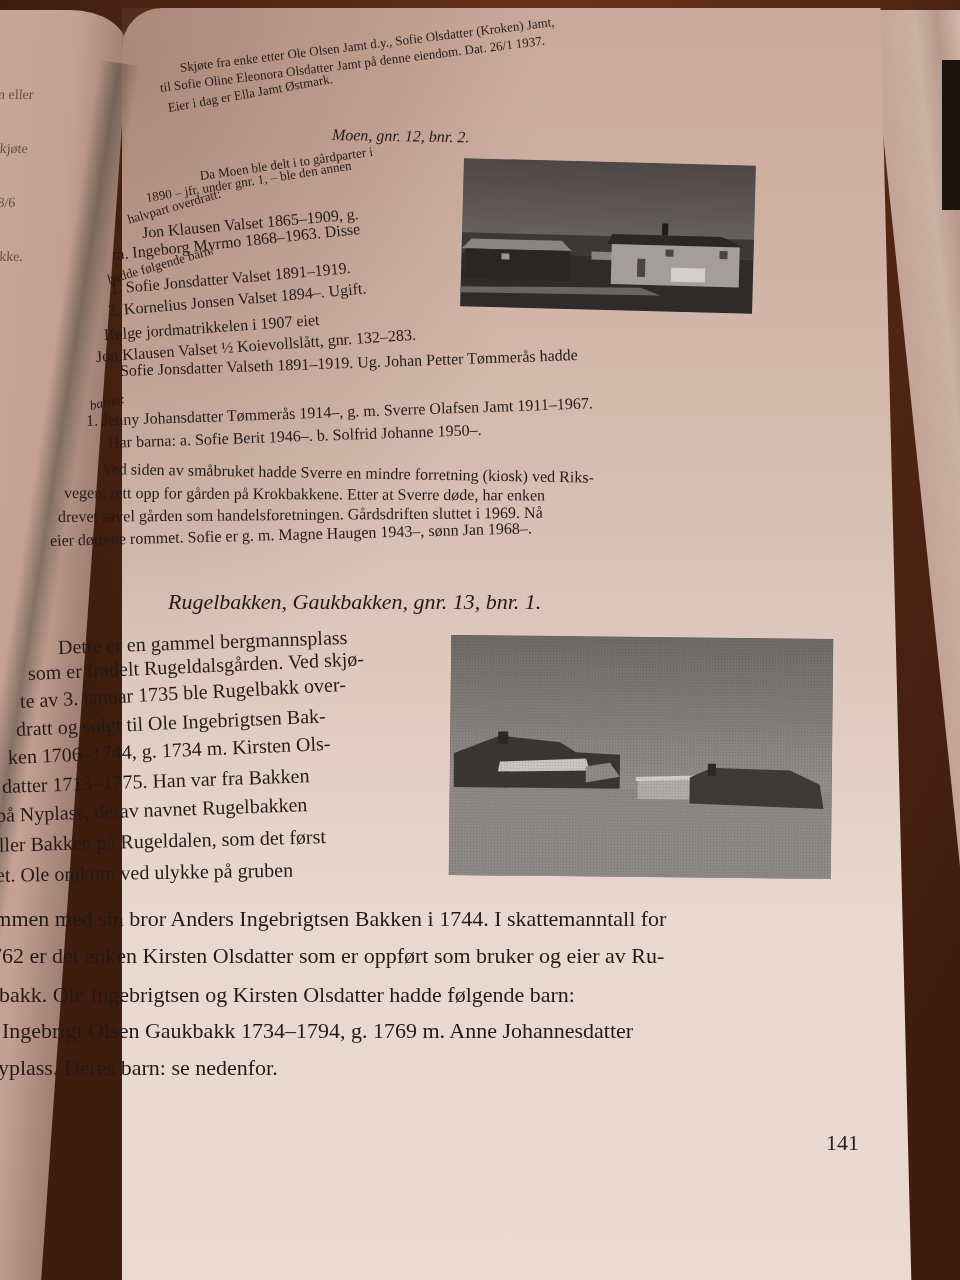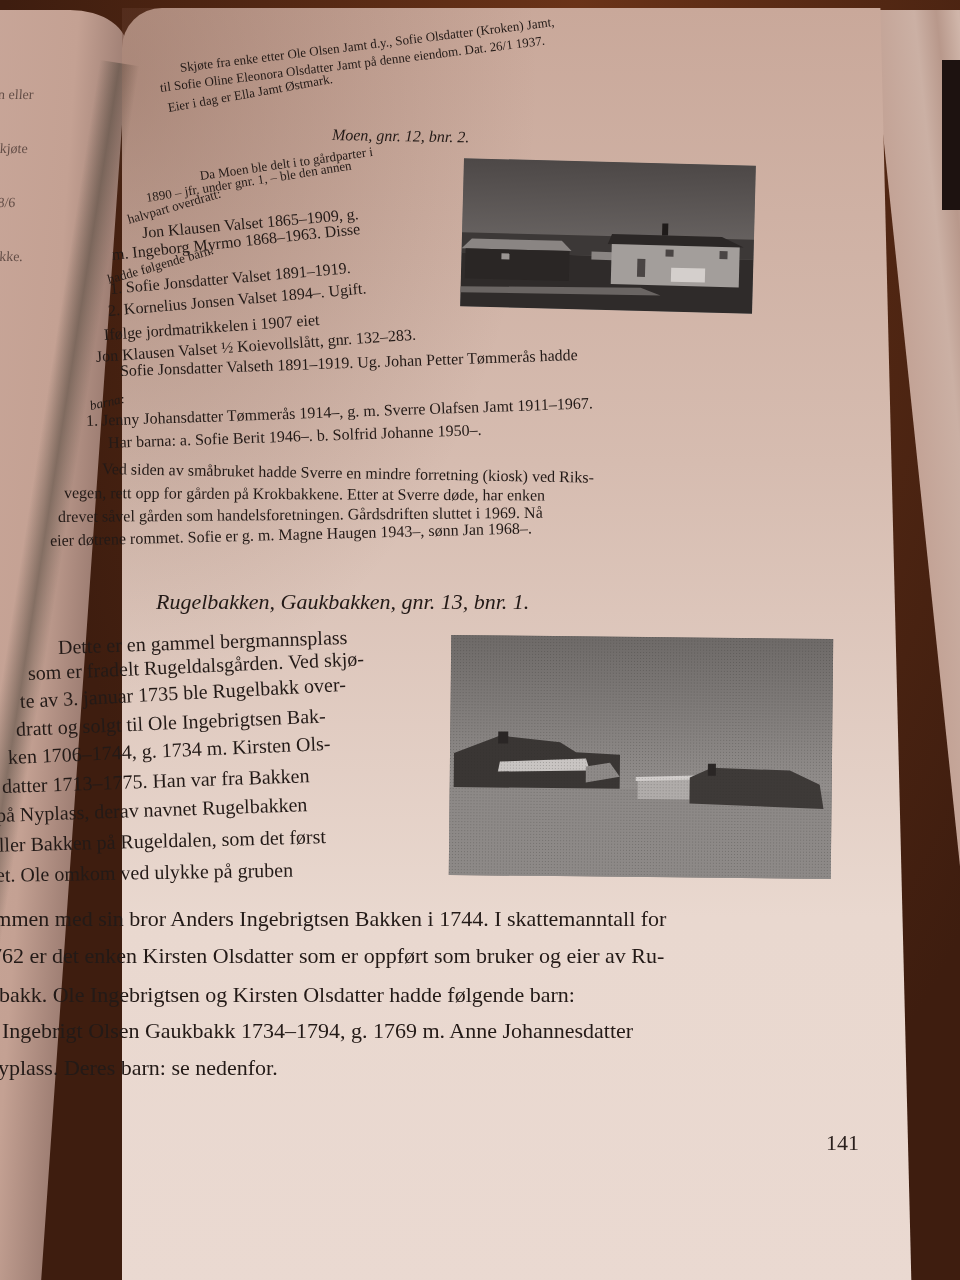--- a/index.html
+++ b/index.html
@@ -189,21 +189,21 @@
 
   <div class="text md" style="left:120px; top:362px; transform:rotate(-2deg);">Sofie Jonsdatter Valseth 1891–1919. Ug. Johan Petter Tømmerås hadde</div>
   <div class="text sm it" style="left:90px; top:398px; transform:rotate(-12deg);">barna:</div>
   <div class="text md" style="left:86px; top:412px; transform:rotate(-2deg);">1. Jenny Johansdatter Tømmerås 1914–, g. m. Sverre Olafsen Jamt 1911–1967.</div>
   <div class="text md" style="left:108px; top:434px; transform:rotate(-2deg);">Har barna: a. Sofie Berit 1946–. b. Solfrid Johanne 1950–.</div>
   <div class="text md" style="left:102px; top:460px; transform:rotate(1deg);">Ved siden av småbruket hadde Sverre en mindre forretning (kiosk) ved Riks-</div>
   <div class="text md" style="left:64px; top:484px; transform:rotate(0.3deg);">vegen, rett opp for gården på Krokbakkene. Etter at Sverre døde, har enken</div>
   <div class="text md" style="left:58px; top:508px; transform:rotate(-0.5deg);">drevet såvel gården som handelsforetningen. Gårdsdriften sluttet i 1969. Nå</div>
   <div class="text md" style="left:50px; top:532px; transform:rotate(-1.5deg);">eier døtrene rommet. Sofie er g. m. Magne Haugen 1943–, sønn Jan 1968–.</div>
 
-  <div class="text xl heading" style="left:156px; top:589px;">Rugelbakken, Gaukbakken, gnr. 13, bnr. 1.</div>
+  <div class="text xl heading" style="left:168px; top:589px;">Rugelbakken, Gaukbakken, gnr. 13, bnr. 1.</div>
 
   <div class="text lg" style="left:58px; top:636px; transform:rotate(-2deg);">Dette er en gammel bergmannsplass</div>
   <div class="text lg" style="left:28px; top:662px; transform:rotate(-2.5deg);">som er fradelt Rugeldalsgården. Ved skjø-</div>
   <div class="text lg" style="left:20px; top:690px; transform:rotate(-3deg);">te av 3. januar 1735 ble Rugelbakk over-</div>
   <div class="text lg" style="left:16px; top:718px; transform:rotate(-2.5deg);">dratt og solgt til Ole Ingebrigtsen Bak-</div>
   <div class="text lg" style="left:8px; top:746px; transform:rotate(-2.5deg);">ken 1706–1744, g. 1734 m. Kirsten Ols-</div>
   <div class="text lg" style="left:2px; top:775px; transform:rotate(-2deg);">datter 1713–1775. Han var fra Bakken</div>
   <div class="text lg" style="left:-4px; top:804px; transform:rotate(-2deg);">på Nyplass, derav navnet Rugelbakken</div>
   <div class="text lg" style="left:-10px; top:834px; transform:rotate(-1.5deg);">eller Bakken på Rugeldalen, som det først</div>
   <div class="text lg" style="left:-14px; top:864px; transform:rotate(-1deg);">het. Ole omkom ved ulykke på gruben</div>

